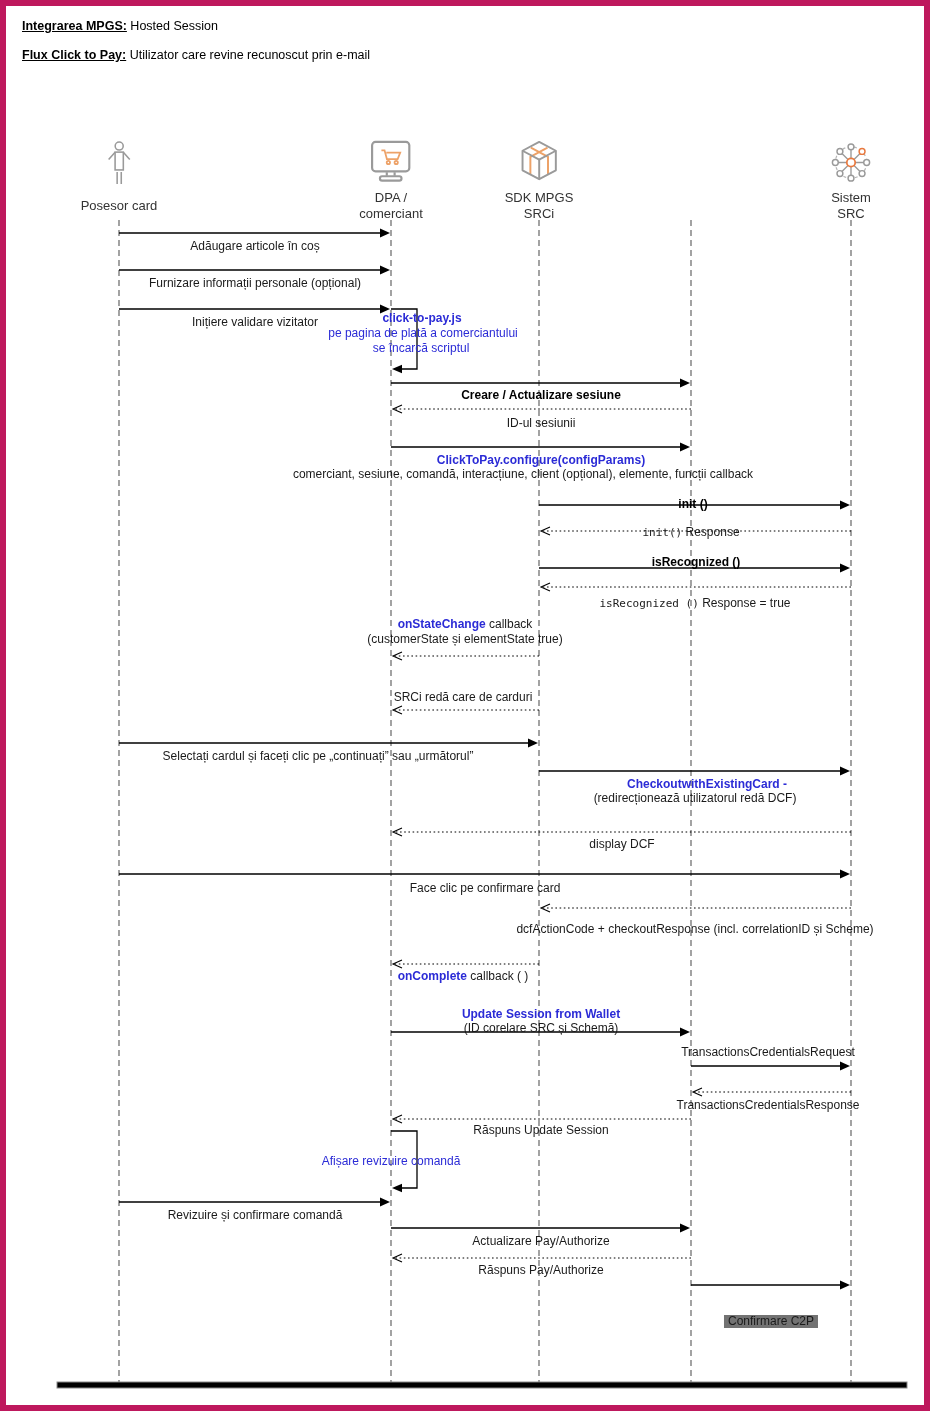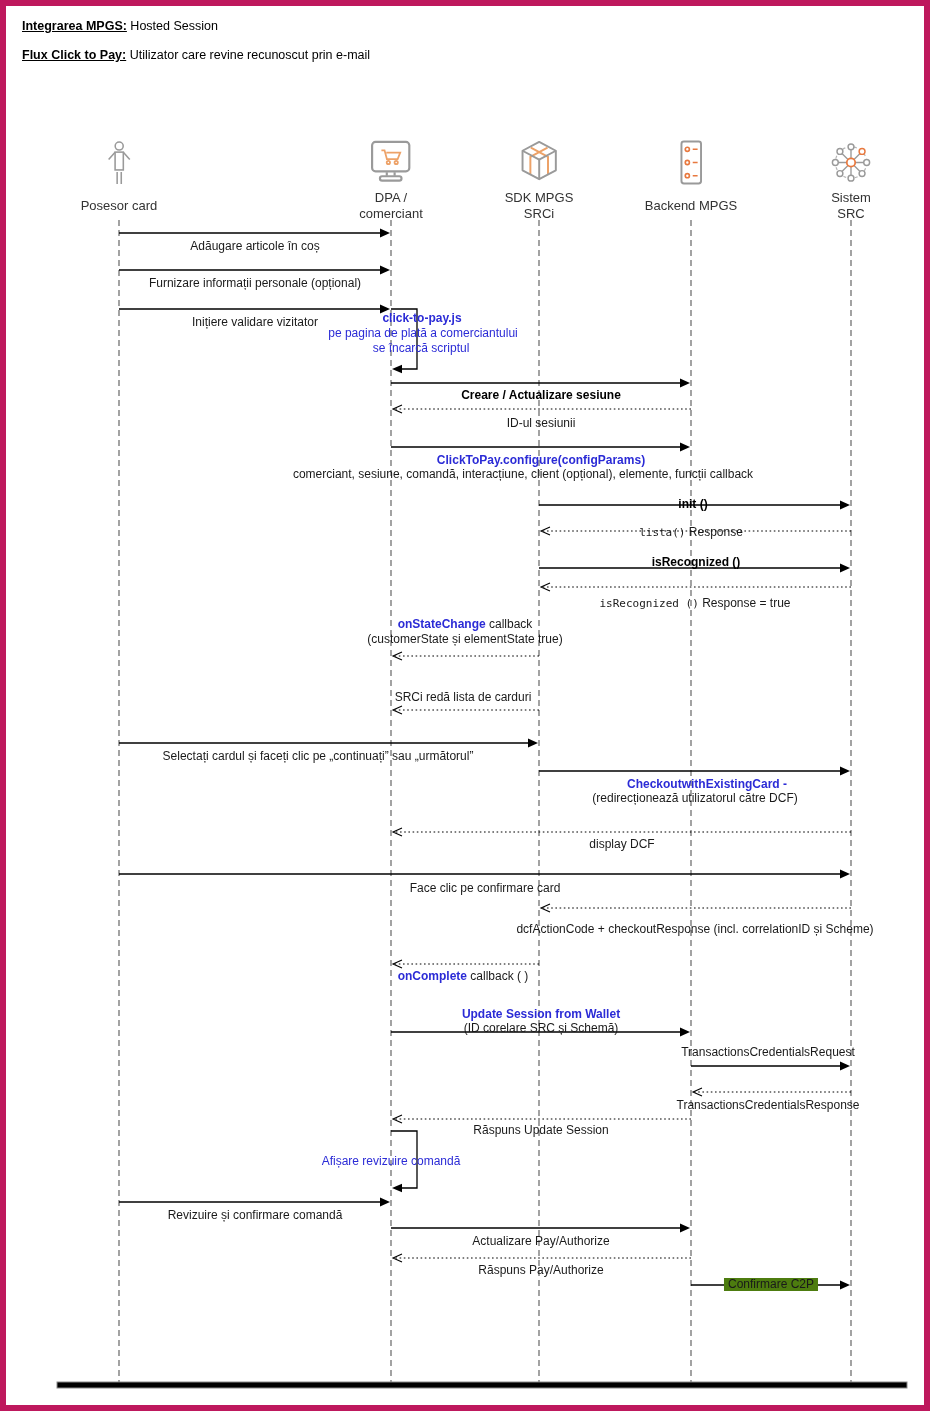--- a/index.html
+++ b/index.html
@@ -12,21 +12,21 @@
   .hdr .lab{font-weight:bold;text-decoration:underline;}
   #svgwrap,#actors,#labels{position:absolute;left:0;top:0;width:926px;height:1407px;}
   svg.canvas{position:absolute;left:0;top:0;}
   .actor{position:absolute;top:133px;transform:translateX(-50%);text-align:center;}
   .actor-icon{width:47px;height:47px;margin:0 auto;}
   .actor-icon svg{width:100%;height:100%;}
   .actor-label{font-size:13px;color:#333;line-height:15.5px;margin-top:3px;
                height:33px;display:flex;flex-direction:column;justify-content:center;white-space:nowrap;}
   .lbl{position:absolute;transform:translateX(-50%);white-space:nowrap;
        font-size:12px;line-height:13px;color:#1a1a1a;}
-  .lbl.bg{background:#4d7c0f;padding:0 4px;}
+  .lbl.bg{background:#737373;padding:0 4px;margin-top:37px;}
   .s-n{color:#1a1a1a;}
   .s-b{font-weight:bold;color:#000;text-align:right;}
   .s-bb{font-weight:bold;color:var(--blue);text-align:center;}
   .s-bl{color:var(--blue);text-align:center;}
   .s-m{font-family:"DejaVu Sans Mono",monospace;font-size:11px;color:#1a1a1a;}
 </style>
 </head>
 <body>
 
 <div class="page">
@@ -150,36 +150,20 @@
       <path d="M24 3 L41 12 L41 32 L24 41 L7 32 L7 12 Z"></path>
       <path d="M7 12 L24 21 L41 12"></path>
               <path d="M24 21 V41"></path>
             </g>
           </svg></div>
         <div class="actor-label">
           <div>SDK MPGS</div>
           <div>SRCi</div>
         </div>
       </div>
-      <div class="actor" style="left: 685px;">
-        <div class="actor-icon"><svg viewBox="0 0 48 48">
-    <rect x="14" y="2.5" width="20" height="43" rx="2.5" fill="none" stroke="#9a9a9a" stroke-width="2"></rect>
-    <g fill="none" stroke="#e8793f" stroke-width="1.7">
-      <circle cx="20" cy="10.5" r="2.1"></circle>
-              <path d="M25.5 10.5 h5"></path>
-      <circle cx="20" cy="24" r="2.1"></circle>
-              <path d="M25.5 24 h5"></path>
-      <circle cx="20" cy="37.5" r="2.1"></circle>
-              <path d="M25.5 37.5 h5"></path>
-            </g>
-          </svg></div>
-        <div class="actor-label">
-          <div>Backend MPGS</div>
-        </div>
-      </div>
       <div class="actor" style="left: 845px;">
         <div class="actor-icon"><svg viewBox="0 0 48 48">
     <circle cx="24" cy="24" r="16" fill="none" stroke="#b5b5b5" stroke-width="1.2" stroke-dasharray="3 3"></circle>
     <g stroke="#9a9a9a" stroke-width="1.4">
       <line x1="24" y1="24" x2="24" y2="8"></line>
               <line x1="24" y1="24" x2="35.3" y2="12.7"></line>
       <line x1="24" y1="24" x2="40" y2="24"></line>
               <line x1="24" y1="24" x2="35.3" y2="35.3"></line>
       <line x1="24" y1="24" x2="24" y2="40"></line>
               <line x1="24" y1="24" x2="12.7" y2="35.3"></line>
@@ -209,29 +193,29 @@
       <div class="lbl" style="left: 249px; top: 271px;"><span class="s-n">Furnizare informații personale (opțional)</span></div>
       <div class="lbl" style="left: 249px; top: 310px;"><span class="s-n">Inițiere validare vizitator</span></div>
       <div class="lbl" style="left: 416px; top: 306px;"><span class="s-bb">click-to-pay.js</span></div>
       <div class="lbl" style="left: 417px; top: 321px;"><span class="s-bl">pe pagina de plată a comerciantului</span></div>
       <div class="lbl" style="left: 415px; top: 336px;"><span class="s-bl">se încarcă scriptul</span></div>
       <div class="lbl" style="left: 535px; top: 383px;"><span class="s-b">Creare / Actualizare sesiune</span></div>
       <div class="lbl" style="left: 535px; top: 411px;"><span class="s-n">ID-ul sesiunii</span></div>
       <div class="lbl" style="left: 535px; top: 448px;"><span class="s-bb">ClickToPay.configure(configParams)</span></div>
       <div class="lbl" style="left: 517px; top: 462px;"><span class="s-n">comerciant, sesiune, comandă, interacțiune, client (opțional), elemente, funcții callback</span></div>
       <div class="lbl" style="left: 687px; top: 492px;"><span class="s-b">init ()</span></div>
-      <div class="lbl" style="left: 685px; top: 520px;"><span class="s-m">lista()</span><span class="s-n"> Response</span></div>
+      <div class="lbl" style="left: 685px; top: 520px;"><span class="s-m">init()</span><span class="s-n"> Response</span></div>
       <div class="lbl" style="left: 690px; top: 550px;"><span class="s-b">isRecognized ()</span></div>
       <div class="lbl" style="left: 689px; top: 591px;"><span class="s-m">isRecognized ()</span><span class="s-n"> Response = true</span></div>
       <div class="lbl" style="left: 459px; top: 612px;"><span class="s-bb">onStateChange</span><span class="s-n"> callback</span></div>
       <div class="lbl" style="left: 459px; top: 627px;"><span class="s-n">(customerState și elementState true)</span></div>
-      <div class="lbl" style="left: 457px; top: 685px;"><span class="s-n">SRCi redă lista de carduri</span></div>
+      <div class="lbl" style="left: 457px; top: 685px;"><span class="s-n">SRCi redă care de carduri</span></div>
       <div class="lbl" style="left: 312px; top: 744px;"><span class="s-n">Selectați cardul și faceți clic pe „continuați” sau „următorul”</span></div>
       <div class="lbl" style="left: 689px; top: 772px; margin-left: 12px;"><span class="s-bb">CheckoutwithExistingCard -</span></div>
-      <div class="lbl" style="left: 689px; top: 786px;"><span class="s-n">(redirecționează utilizatorul către DCF)</span></div>
+      <div class="lbl" style="left: 689px; top: 786px;"><span class="s-n">(redirecționează utilizatorul redă DCF)</span></div>
       <div class="lbl" style="left: 616px; top: 832px;"><span class="s-n">display DCF</span></div>
       <div class="lbl" style="left: 479px; top: 876px;"><span class="s-n">Face clic pe confirmare card</span></div>
       <div class="lbl" style="left: 689px; top: 917px;"><span class="s-n">dcfActionCode + checkoutResponse (incl. correlationID și Scheme)</span></div>
       <div class="lbl" style="left: 457px; top: 964px;"><span class="s-bb">onComplete</span><span class="s-n"> callback ( )</span></div>
       <div class="lbl" style="left: 535px; top: 1002px;"><span class="s-bb">Update Session from Wallet</span></div>
       <div class="lbl" style="left: 535px; top: 1016px;"><span class="s-n">(ID corelare SRC și Schemă)</span></div>
       <div class="lbl" style="left: 762px; top: 1040px;"><span class="s-n">TransactionsCredentialsRequest</span></div>
       <div class="lbl" style="left: 762px; top: 1093px;"><span class="s-n">TransactionsCredentialsResponse</span></div>
       <div class="lbl" style="left: 535px; top: 1118px;"><span class="s-n">Răspuns Update Session</span></div>
       <div class="lbl" style="left: 385px; top: 1149px;"><span class="s-bl">Afișare revizuire comandă</span></div>

